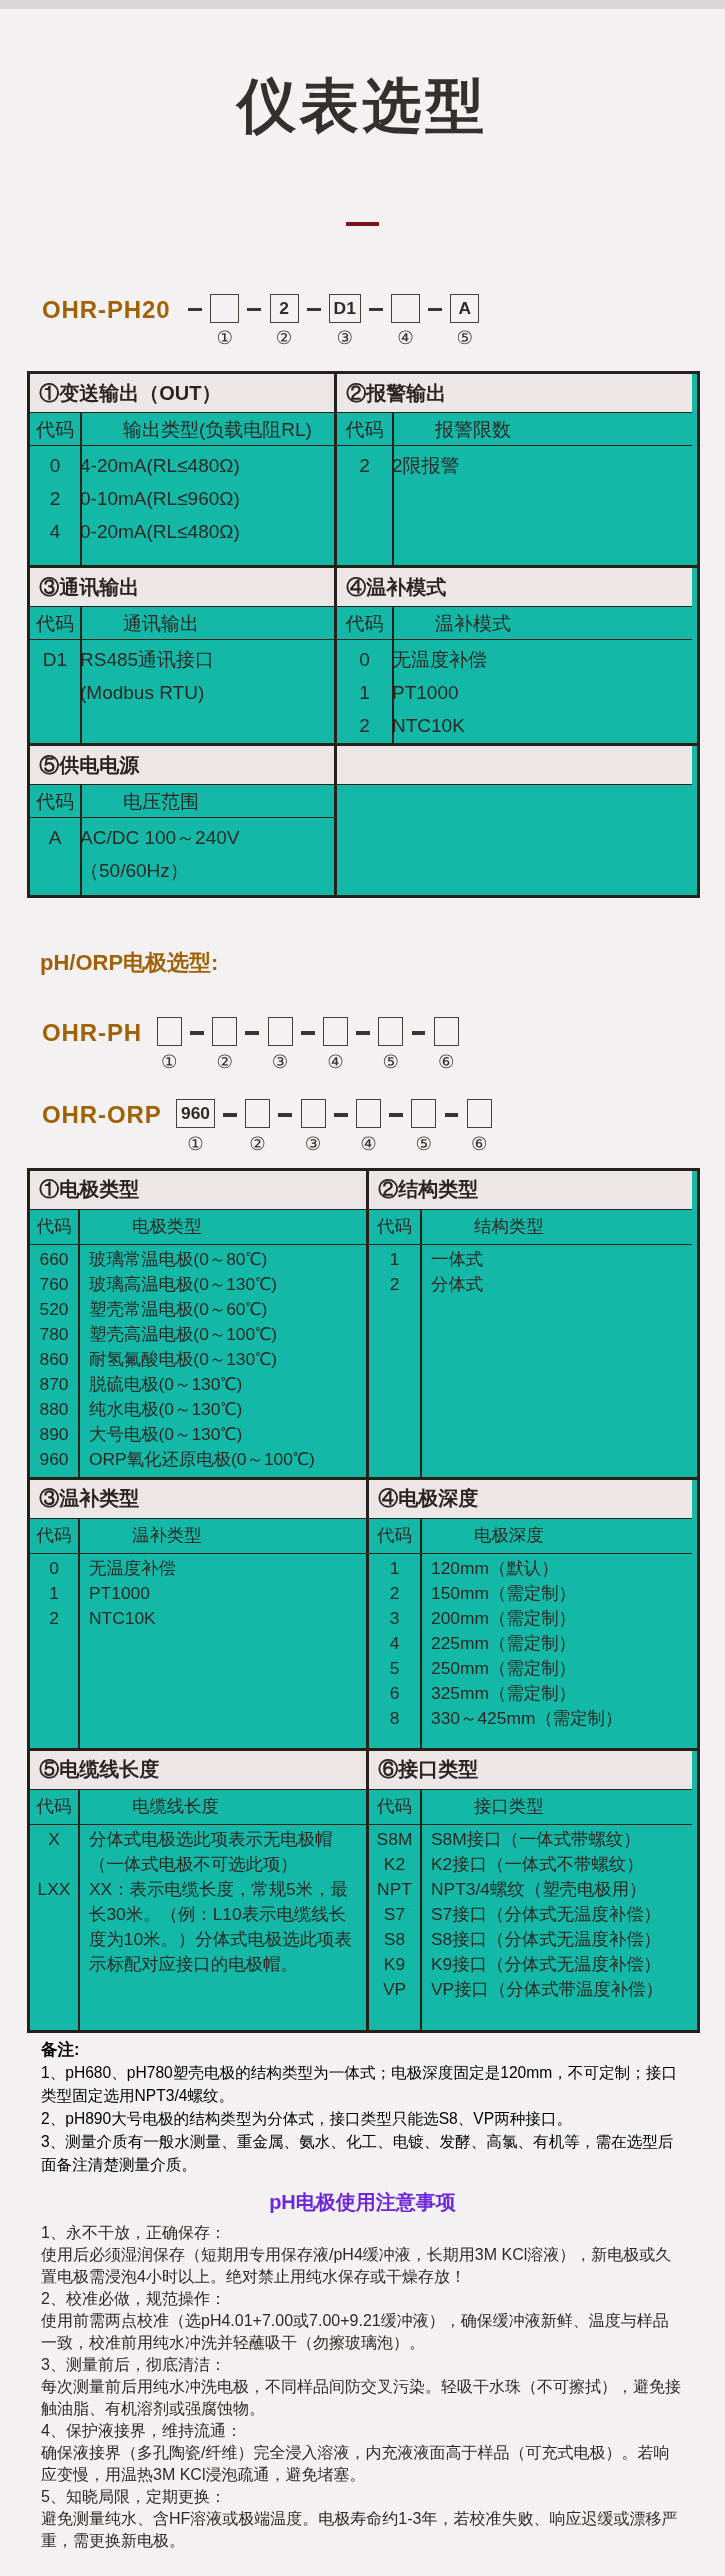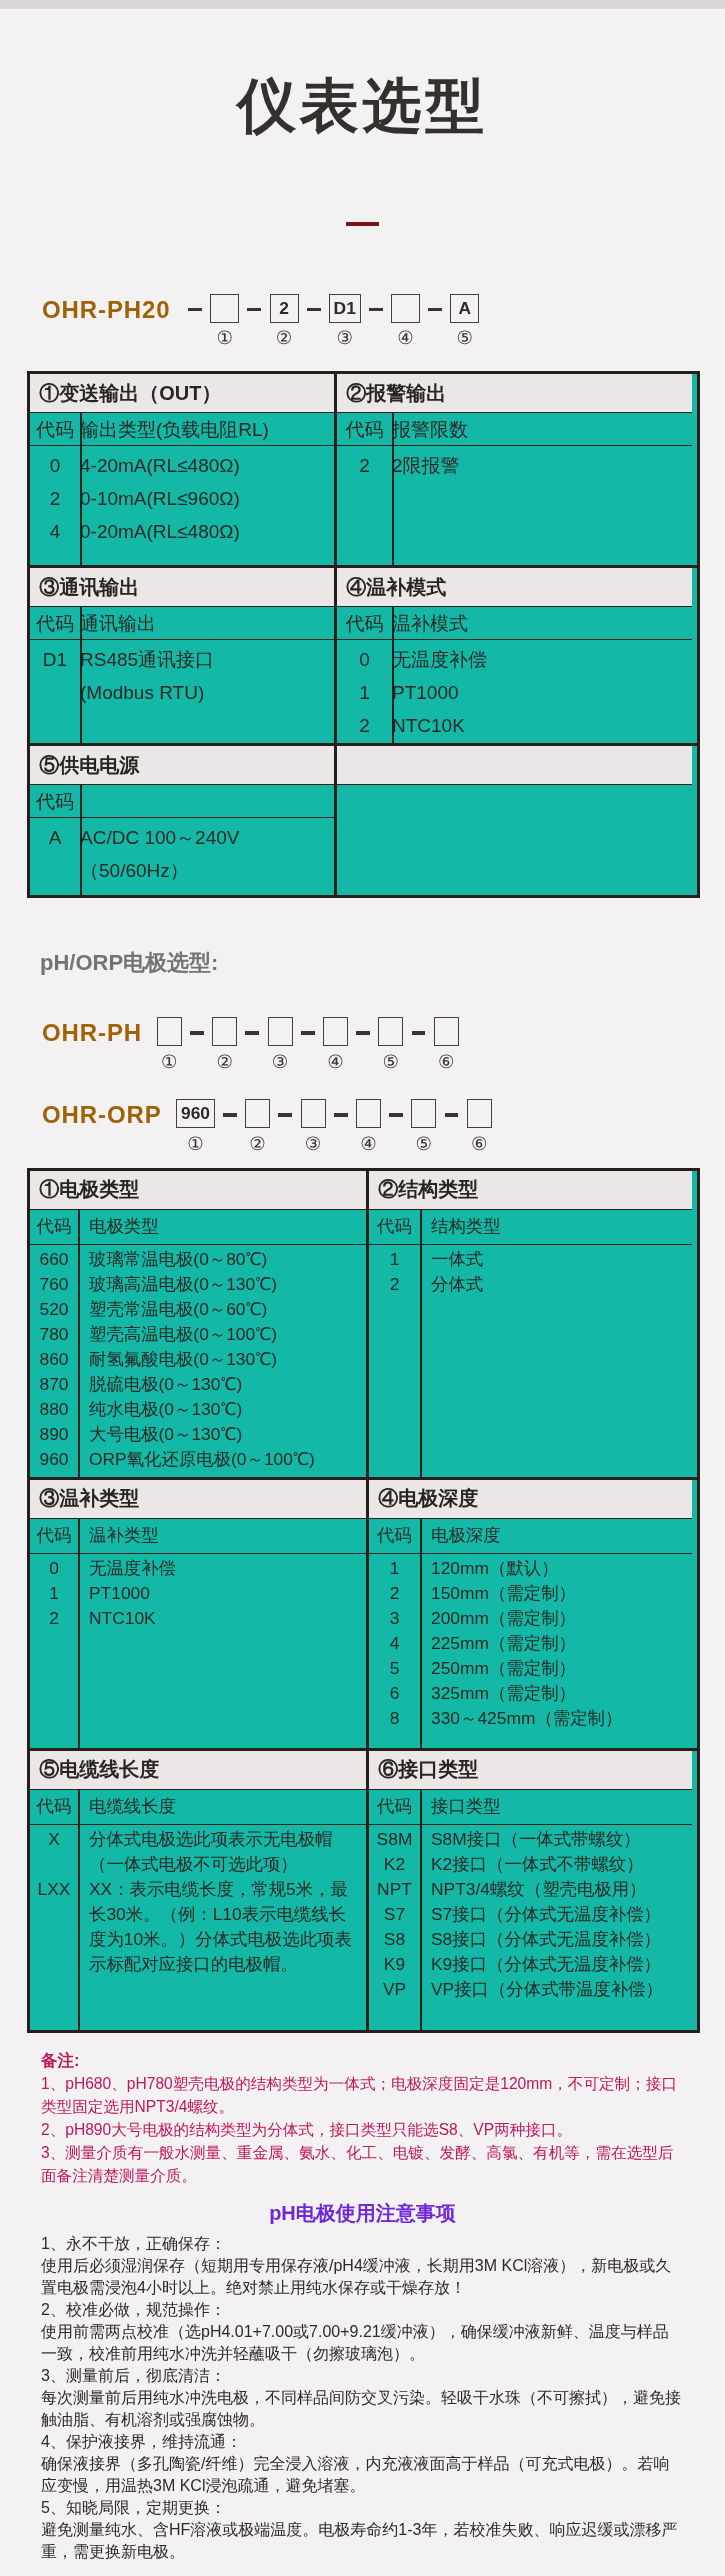--- a/index.html
+++ b/index.html
@@ -48,38 +48,38 @@
   }
   .bsec .band { font-size:20px; }
   .half { position:relative; }
   .half::before { content:""; position:absolute; top:0; bottom:0; width:1.8px; background:#2a211c; }
   .asec .half.l::before { left:50px; }
   .asec .half.r::before { left:55px; }
   .bsec .half.l::before { left:48px; }
   .bsec .half.r::before { left:51px; }
   .colh { height:33px; border-bottom:1.8px solid #2a211c; font-size:18.4px; }
   .bsec .colh { height:35px; font-size:17.4px; }
-  .colh .pair { line-height:31px; }
+  .colh .pair { line-height:31px;gap:43px; }
   .bsec .colh .pair { line-height:33px; }
   .tbody { padding-top:2.8px; }
   .pair { display:flex; }
   .asec .pair { font-size:19px; line-height:33px; }
   .bsec .pair { font-size:17.4px; line-height:25px; }
   .asec .pair .c { width:50px; flex:none; text-align:center; }
   .asec .half.r .pair .c { width:55px; }
   .bsec .pair .c { width:48px; flex:none; text-align:center; }
   .bsec .half.r .pair .c { width:51px; }
   .pair .d { flex:1; padding-right:5.5px; white-space:pre-line; }
   .bsec .pair .d { padding-left:11px; }
   .s3 { grid-template-rows:39px 33px 1fr; }
   .rspan { grid-column:2; grid-row:2/4; border-left:3.7px solid #27201a; }
 
   
-  .eheading { margin-top:50px; padding-left:40px; font-size:22px; font-weight:bold; color:#737373; line-height:29px; }
-  .remarks { margin-top:16px; padding:0 41px; font-size:15.6px; line-height:23px; color:#be185d; }
+  .eheading { margin-top:50px; padding-left:40px; font-size:22px; font-weight:bold; color:#a16207; line-height:29px; }
+  .remarks { margin-top:5px; padding:0 41px; font-size:15.6px; line-height:23px; color:#000000; }
   .remarks .r-title { font-weight:bold; font-size:16.5px; }
   .usage-title { margin-top:13px; text-align:center; font-size:20px; font-weight:bold; line-height:27.5px; color:#6d28d9; }
   .usage { margin-top:5.5px; padding:0 41px; font-size:16px; line-height:22px; color:#2e2a27; }
 </style>
 </head>
 <body>
 
 <div class="topbar"></div>
 <h1 class="title">仪表选型</h1>
 <div class="rule"></div>
@@ -189,20 +189,21 @@
         </div>
     </div>
   </div>
 
   <div class="asec s3">
     <div class="band">⑤供电电源</div>
     <div class="band cellR"></div>
     <div class="half colh l" style="grid-column:1">
         <div class="pair">
           <span class="c">代码</span>
+          <span class="d">电压范围</span>
         </div>
       </div>
     <div class="rspan"></div>
     <div class="half tbody l" style="grid-column:1;height:77px">
       <div class="pair">
           <span class="c">A</span>
           <span class="d">AC/DC 100～240V
 （50/60Hz）</span>
         </div>
     </div>

